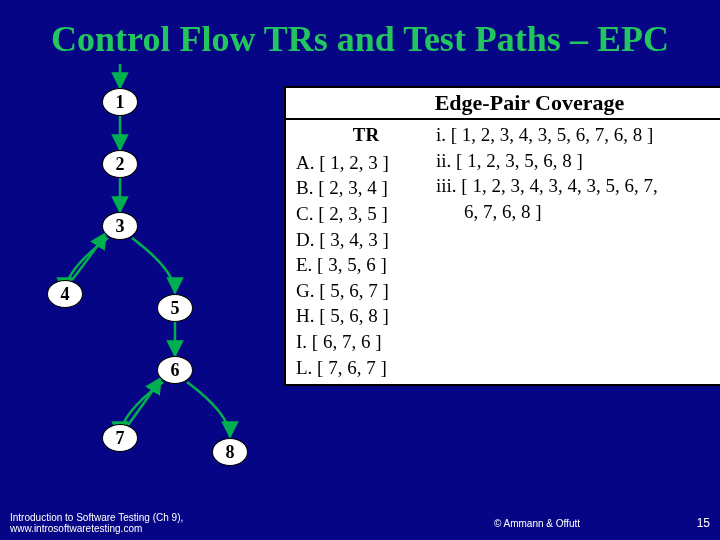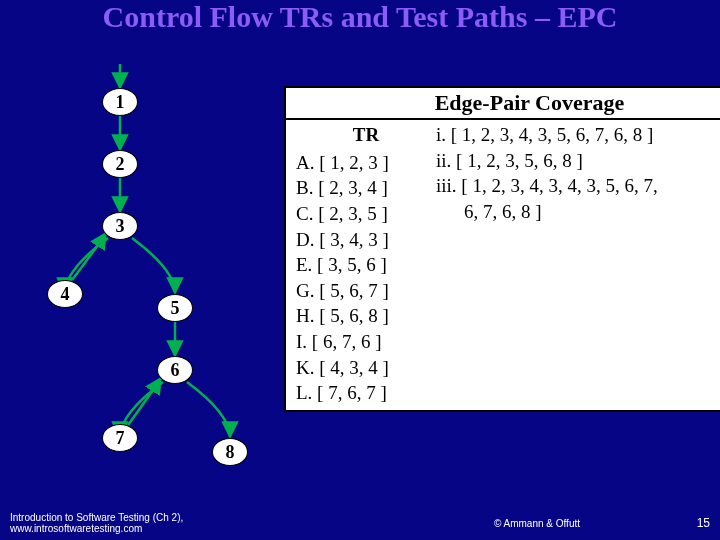--- a/index.html
+++ b/index.html
@@ -6,23 +6,24 @@
   body {
     width: 720px;
     height: 540px;
     background: #050585;
     font-family: "Times New Roman", Times, serif;
     position: relative;
     overflow: hidden;
   }
   .title {
     text-align: center;
-    color: #8b5cf6;
-    font-size: 30px;
+    color: #22c55e;
+    font-size: 36px;
     font-weight: bold;
+    padding-top: 18px;
     font-family: "Times New Roman", Times, serif;
   }
   .graph {
     position: absolute;
     left: 0; top: 0;
     width: 720px; height: 540px;
     pointer-events: none;
   }
   .node {
     position: absolute;
@@ -134,29 +135,28 @@
     <div class="tr-col">
       <div class="col-head">TR</div>
       <div class="tr-row">A. [ 1, 2, 3 ]</div>
       <div class="tr-row">B. [ 2, 3, 4 ]</div>
       <div class="tr-row">C. [ 2, 3, 5 ]</div>
       <div class="tr-row">D. [ 3, 4, 3 ]</div>
       <div class="tr-row">E. [ 3, 5, 6 ]</div>
       <div class="tr-row">G. [ 5, 6, 7 ]</div>
       <div class="tr-row">H. [ 5, 6, 8 ]</div>
       <div class="tr-row">I. [ 6, 7, 6 ]</div>
-      <div class="tr-row">K. [ 4, 3, 4 ]</div>
       <div class="tr-row">L. [ 7, 6, 7 ]</div>
     </div>
     <div class="tp-col">
       <div class="tp-row">i. [ 1, 2, 3, 4, 3, 5, 6, 7, 6, 8 ]</div>
       <div class="tp-row">ii. [ 1, 2, 3, 5, 6, 8 ]</div>
       <div class="tp-row">iii. [ 1, 2, 3, 4, 3, 4, 3, 5, 6, 7,</div>
       <div class="tp-row tp-cont">6, 7, 6, 8 ]</div>
     </div>
   </div>
 </div>
 
 <div class="footer">
-  <div class="foot-left">Introduction to Software Testing (Ch 2), www.introsoftwaretesting.com</div>
+  <div class="foot-left">Introduction to Software Testing (Ch 9), www.introsoftwaretesting.com</div>
   <div class="foot-center">© Ammann &amp; Offutt</div>
   <div class="foot-right">15</div>
 </div>
 
 </body></html>

